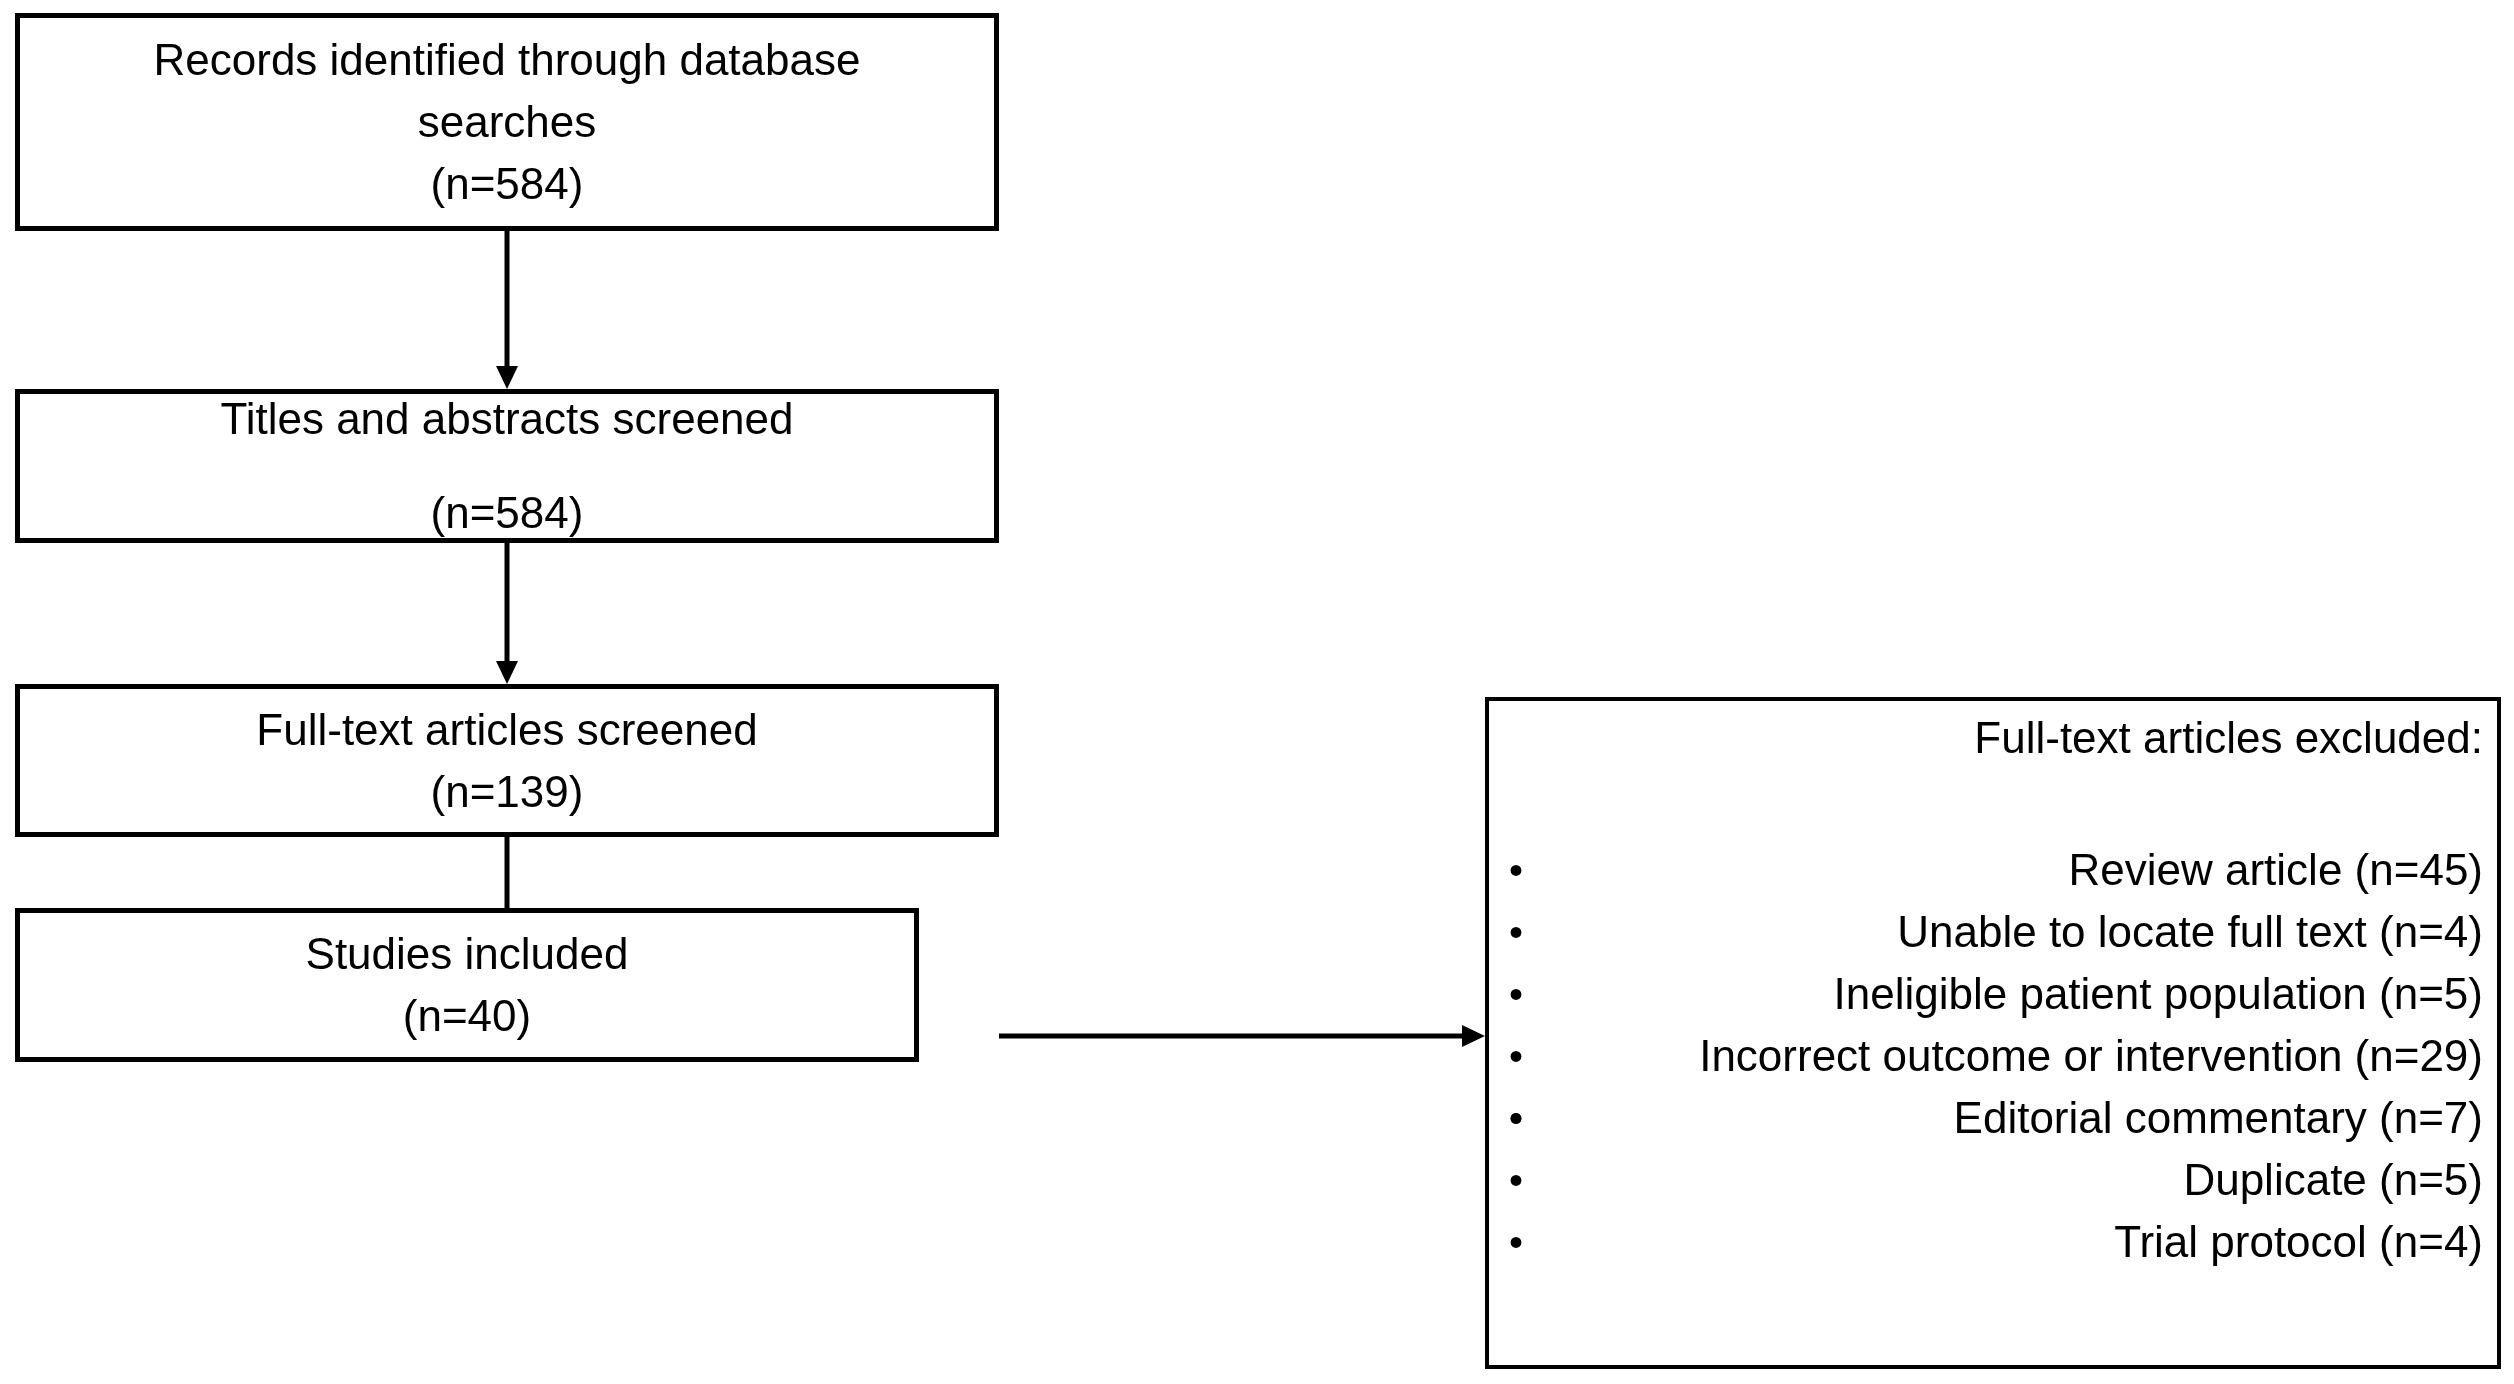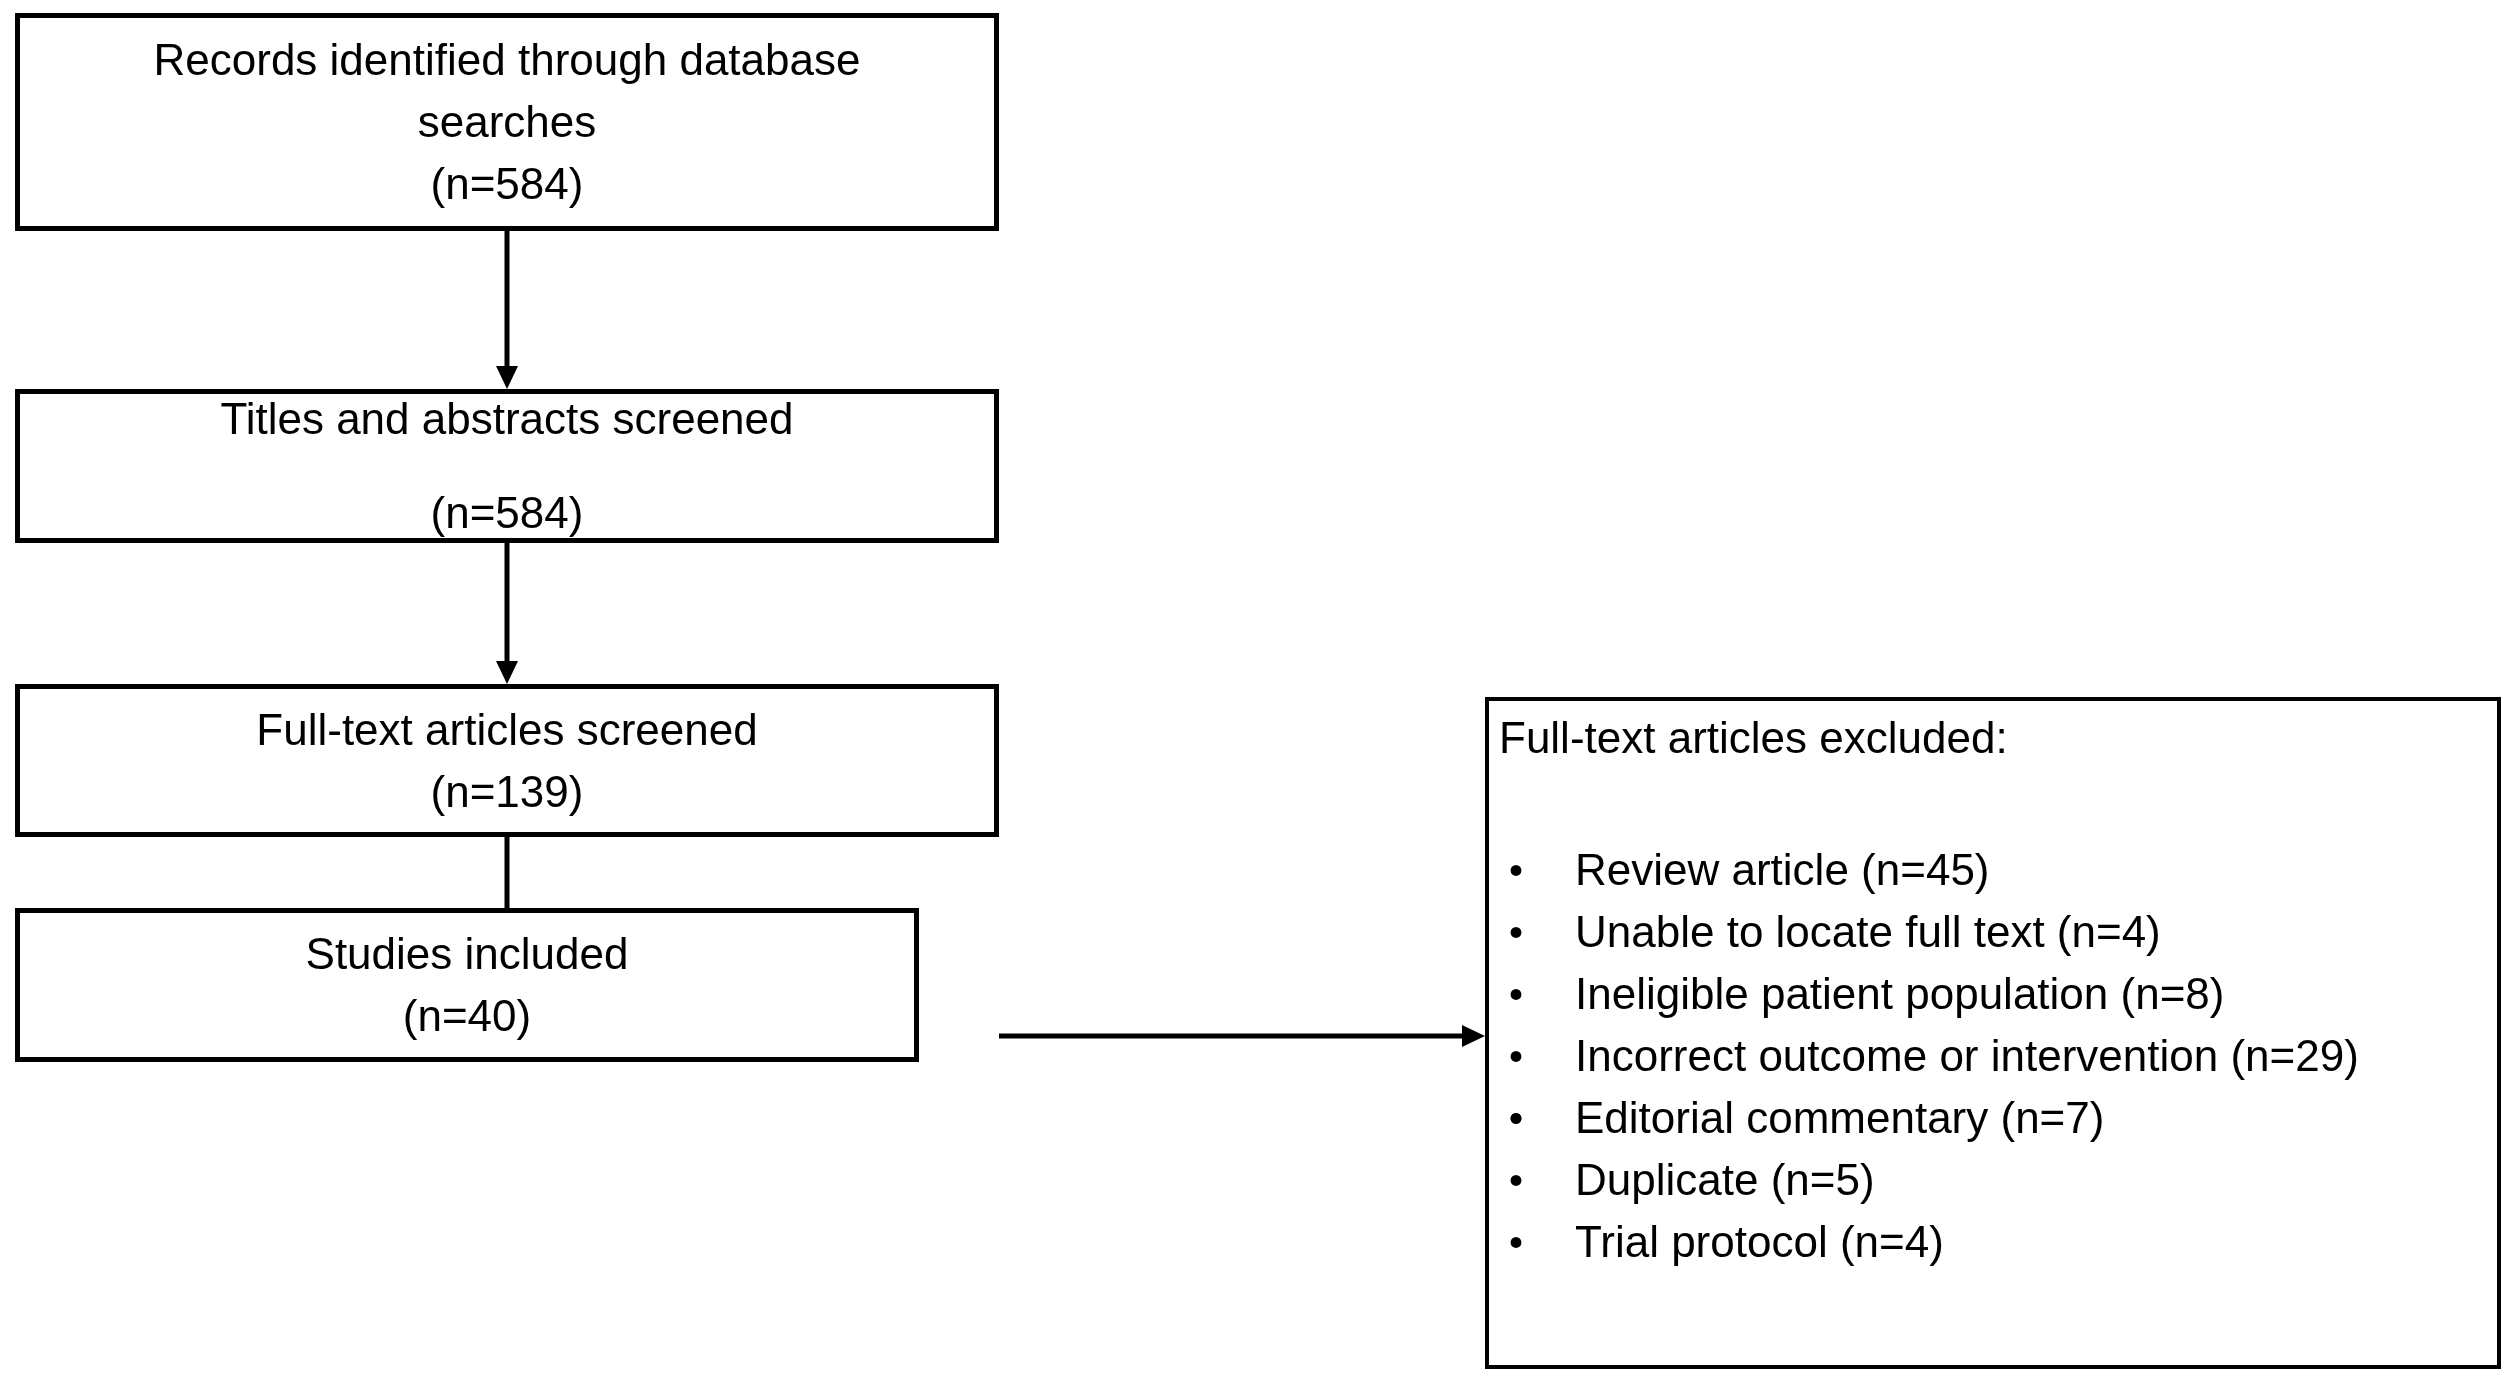--- a/index.html
+++ b/index.html
@@ -45,20 +45,21 @@
     left: 1485px;
     top: 697px;
     width: 1016px;
     height: 672px;
     box-sizing: border-box;
     border: 4px solid #000000;
     background: #ffffff;
     padding: 6px 14px 0 10px;
     font-size: 44px;
     line-height: 62px;
+    text-align: right;
   }
   .excl-title {
     font-size: 44px;
     line-height: 62px;
   }
   .excl-list {
     list-style: none;
     margin: 70px 0 0 0;
     padding: 0;
   }
@@ -128,21 +129,21 @@
       <li>
         <span class="bullet">•</span>
         <span>Review article (n=45)</span>
       </li>
       <li>
         <span class="bullet">•</span>
         <span>Unable to locate full text (n=4)</span>
       </li>
       <li>
         <span class="bullet">•</span>
-        <span>Ineligible patient population (n=8)</span>
+        <span>Ineligible patient population (n=5)</span>
       </li>
       <li>
         <span class="bullet">•</span>
         <span>Incorrect outcome or intervention (n=29)</span>
       </li>
       <li>
         <span class="bullet">•</span>
       </li>
       <li>
         <span class="bullet">•</span>

